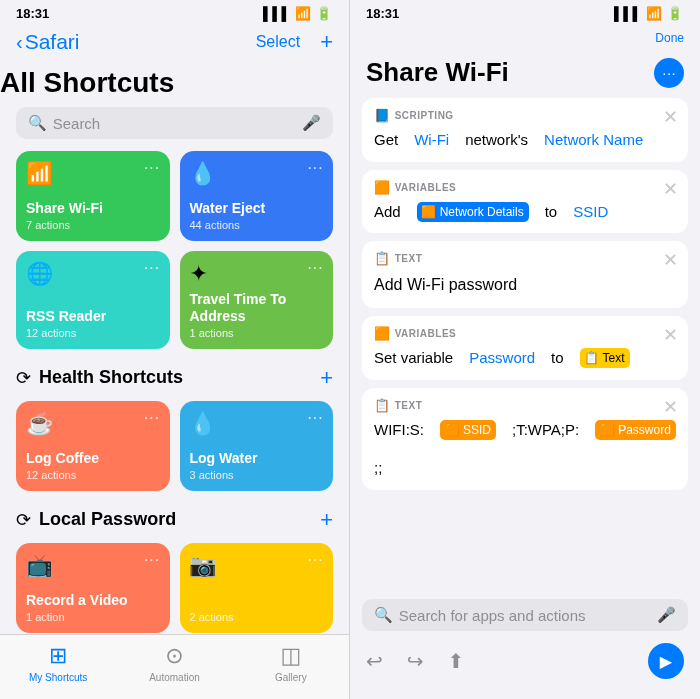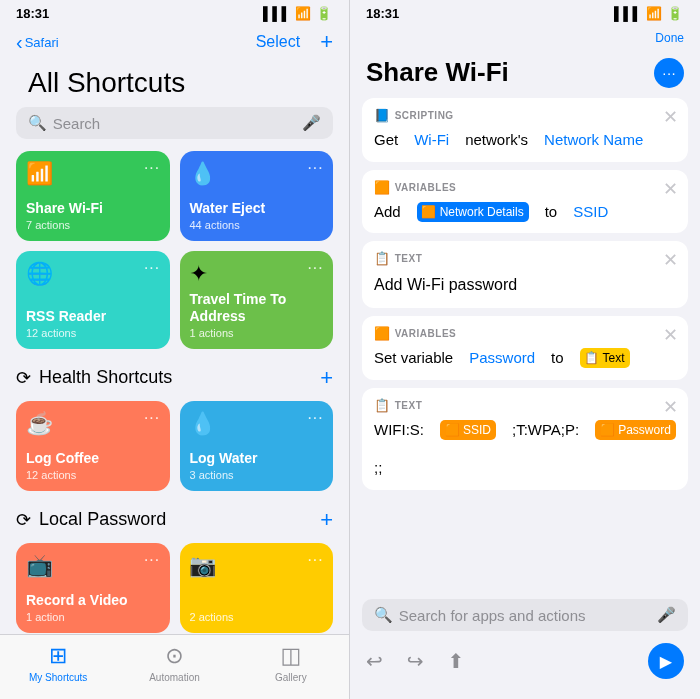--- a/index.html
+++ b/index.html
@@ -44,21 +44,21 @@
       align-items: center;
       justify-content: space-between;
       padding: 4px 16px 8px;
       background: #f2f2f7;
     }
 
     .nav-back {
       display: flex;
       align-items: center;
       color: #007aff;
-      font-size: 13px;
+      font-size: 21px;
       gap: 2px;
     }
 
     .nav-actions {
       display: flex;
       gap: 20px;
       align-items: center;
     }
 
     .nav-select {
@@ -67,22 +67,22 @@
     }
 
     .nav-plus {
       color: #007aff;
       font-size: 22px;
       font-weight: 300;
     }
 
     .page-title {
       font-size: 28px;
-      font-weight: 400;
-      padding: 4px 28px 8px;
+      font-weight: 700;
+      padding: 4px 0 8px;
       color: #000;
     }
 
     .search-bar {
       margin: 0 16px 12px;
       background: #e5e5ea;
       border-radius: 10px;
       padding: 7px 12px;
       display: flex;
       align-items: center;
@@ -150,21 +150,21 @@
     }
 
     .section-title-row {
       display: flex;
       align-items: center;
       gap: 8px;
     }
 
     .section-title {
       font-size: 18px;
-      font-weight: 400;
+      font-weight: 700;
       color: #000;
     }
 
     .section-icon {
       font-size: 18px;
     }
 
     .section-add {
       color: #007aff;
       font-size: 22px;

